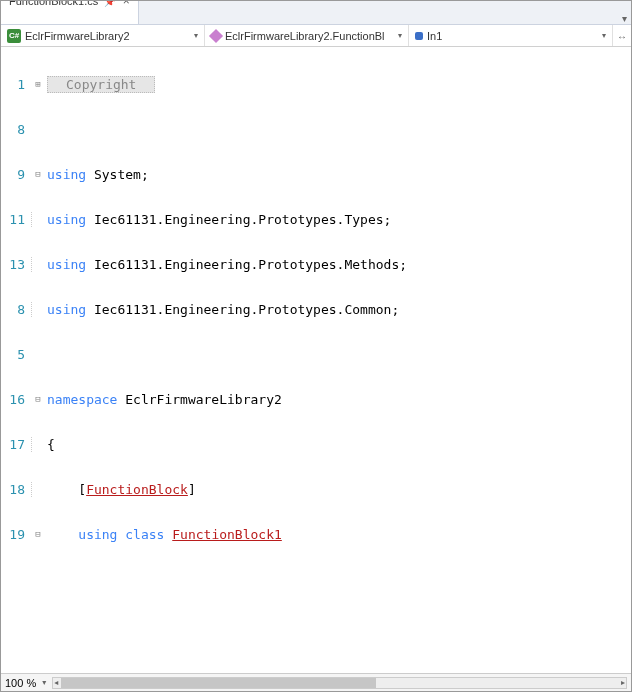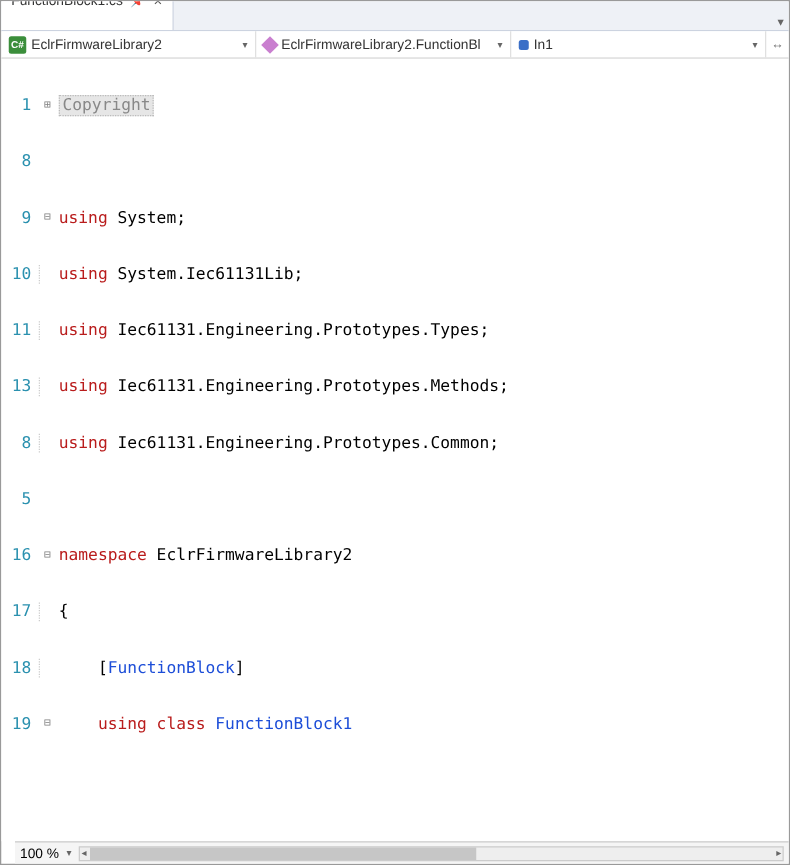--- a/index.html
+++ b/index.html
@@ -96,39 +96,38 @@
   line-height: 15px;
   white-space: pre;
   color: #000;
   overflow: hidden;
 }
 .row { display: flex; height: 15px; }
 .row .ln { width: 30px; text-align: right; padding-right: 6px; color: #2b91af; }
 .row .fold { width: 14px; text-align: center; color: #808080; font-size: 9px; cursor: pointer; }
 .row .vline { border-left: 1px dotted #ccc; }
 .row .txt { flex: 1; padding-left: 2px; }
-.kw { color: #b91c1c; text-align: right; }
-.type { color: #1d4ed8; }
+.kw { color: #3b82f6; text-align: right; }
+.type { color: #b91c1c; text-decoration: underline; }
 .codelens { color: #999; font-size: 10px; }
 .copy-region {
   background: #e6e6e6;
   color: #888;
   border: 1px dotted #bbb;
-  padding: 0 2px;
+  padding: 0 18px;
 }
 .statusbar {
   display: flex;
   align-items: center;
   height: 18px;
   background: #f5f5f5;
   border-top: 1px solid #ccc;
   font-size: 11px;
   padding: 0 4px;
   gap: 6px;
-  margin-left: 11px;
 }
 .hscroll {
   flex: 1;
   height: 12px;
   background: #eee;
   border: 1px solid #ccc;
   position: relative;
 }
 .hscroll .thumb {
   position: absolute;
@@ -181,21 +180,20 @@
     <span class="chev">▾</span>
   </div>
   <div class="corner">↔</div>
 </div>
 
 <div class="editor-wrap">
   <div class="code">
     <div class="row"><span class="ln">1</span><span class="fold">⊞</span><span class="txt"><span class="copy-region">Copyright</span></span></div>
     <div class="row"><span class="ln">8</span><span class="fold"></span><span class="txt"></span></div>
     <div class="row"><span class="ln">9</span><span class="fold">⊟</span><span class="txt"><span class="kw">using</span> <span>System</span><span>;</span></span></div>
-    <div class="row"><span class="ln">10</span><span class="fold vline"></span><span class="txt"><span class="kw">using</span> <span>System.Iec61131Lib</span><span>;</span></span></div>
     <div class="row"><span class="ln">11</span><span class="fold vline"></span><span class="txt"><span class="kw">using</span> <span>Iec61131.Engineering.Prototypes.Types</span><span>;</span></span></div>
     <div class="row"><span class="ln">13</span><span class="fold vline"></span><span class="txt"><span class="kw">using</span> <span>Iec61131.Engineering.Prototypes.Methods</span><span>;</span></span></div>
     <div class="row"><span class="ln">8</span><span class="fold vline"></span><span class="txt"><span class="kw">using</span> <span>Iec61131.Engineering.Prototypes.Common</span><span>;</span></span></div>
     <div class="row"><span class="ln">5</span><span class="fold"></span><span class="txt"></span></div>
     <div class="row"><span class="ln">16</span><span class="fold">⊟</span><span class="txt"><span class="kw">namespace</span> <span>EclrFirmwareLibrary2</span></span></div>
     <div class="row"><span class="ln">17</span><span class="fold vline"></span><span class="txt"><span>{</span></span></div>
     <div class="row"><span class="ln">18</span><span class="fold vline"></span><span class="txt">    [<span class="type">FunctionBlock</span>]</span></div>
     <div class="row"><span class="ln">19</span><span class="fold">⊟</span><span class="txt">    <span class="kw">using</span> <span class="kw">class</span> <span class="type">FunctionBlock1</span></span></div>
     
     

